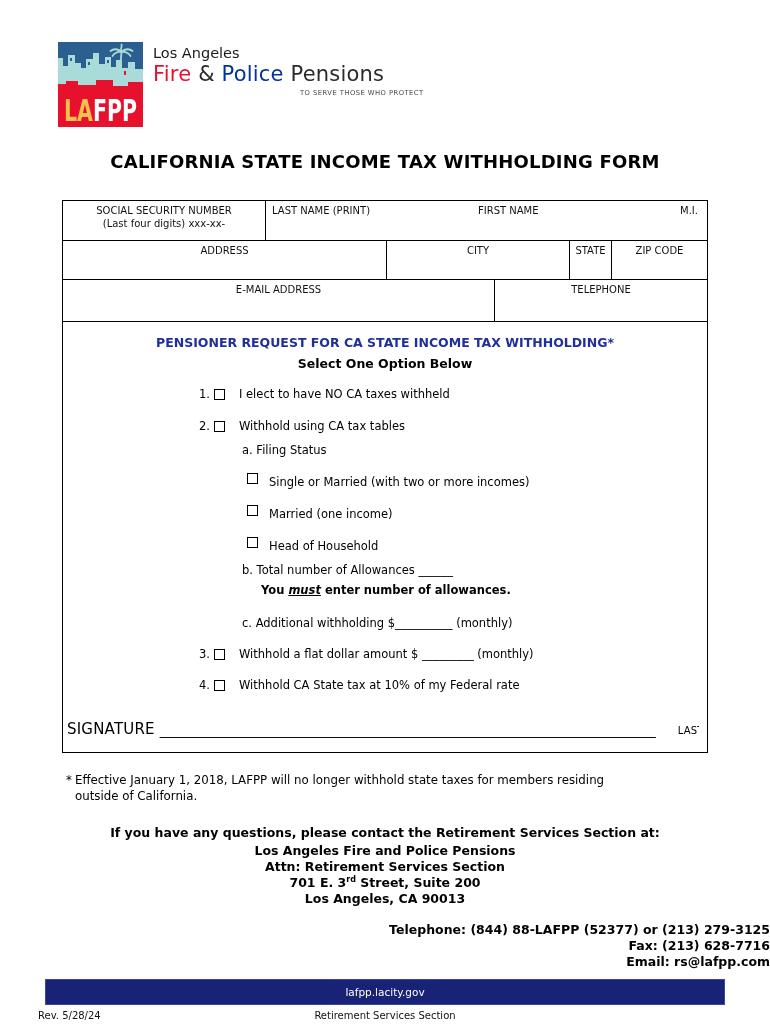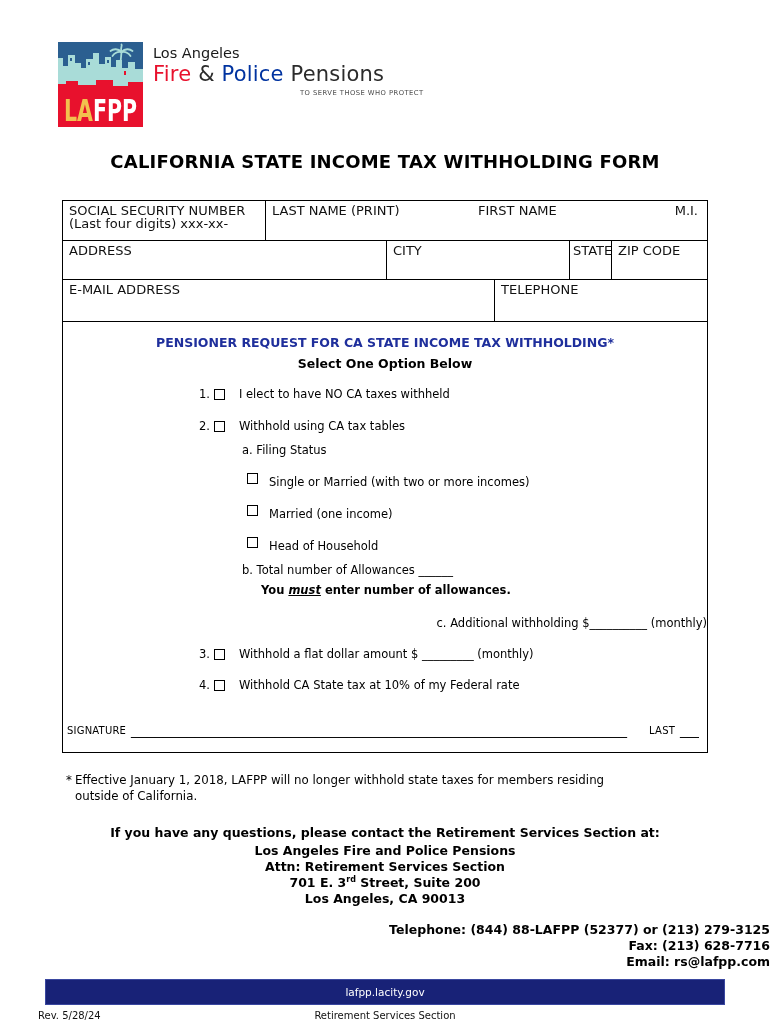--- a/index.html
+++ b/index.html
@@ -47,21 +47,21 @@
 
   
   .formbox {
     width: 646px;
     margin: 28px auto 0 auto;
     border: 1px solid #000;
   }
   .frow { display: flex; border-bottom: 1px solid #000; }
   .fcell { padding: 3px 6px; }
   .fcell + .fcell { border-left: 1px solid #000; }
-  .flabel { font-size: 13px; color: #111; line-height: 13px; }
+  .flabel { font-size: 10px; color: #111; line-height: 13px; text-align: center; }
 
   .r1 { height: 40px; }
   .r1 .c-ssn { width: 202px; }
   .r1 .c-names { flex: 1; position: relative; }
   .c-names .lbl-last { position: absolute; left: 6px; top: 3px; }
   .c-names .lbl-first { position: absolute; left: 212px; top: 3px; }
   .c-names .lbl-mi { position: absolute; right: 9px; top: 3px; }
 
   .r2 { height: 39px; }
   .r2 .c-address { width: 323px; }
@@ -97,30 +97,30 @@
     border: 1.4px solid #000;
     background: #fff;
     flex: none;
   }
   .opt-main .opt-label { margin-left: 14px; }
   .sub-abc { margin-left: 179px; margin-top: 9px; }
   .sub-check { margin-left: 184px; margin-top: 9px; display: flex; align-items: center; }
   .sub-check .opt-label { margin-left: 11px; margin-top: 8px; }
   .sub-note { margin-left: 198px; margin-top: 5px; font-weight: bold; }
   .sub-note .must { font-style: italic; text-decoration: underline; }
-  .mt-big { margin-top: 15px; text-align: right; }
+  .mt-big { margin-top: 15px; }
 
   .sig-row {
     display: flex;
     align-items: baseline;
     margin: 26px 8px 0 4px;
     white-space: nowrap;
     overflow: hidden;
   }
-  .sig-label { font-size: 10px; letter-spacing: 0.2px; }
+  .sig-label { font-size: 15px; letter-spacing: 0.2px; }
   .sig-line { font-size: 16px; margin-left: 5px; letter-spacing: 0; }
   .date-label { font-size: 10px; margin-left: 22px; }
 
   
   .footnote {
     display: flex;
     margin: 19px 0 0 66px;
     font-size: 11.8px;
     line-height: 16px;
   }

